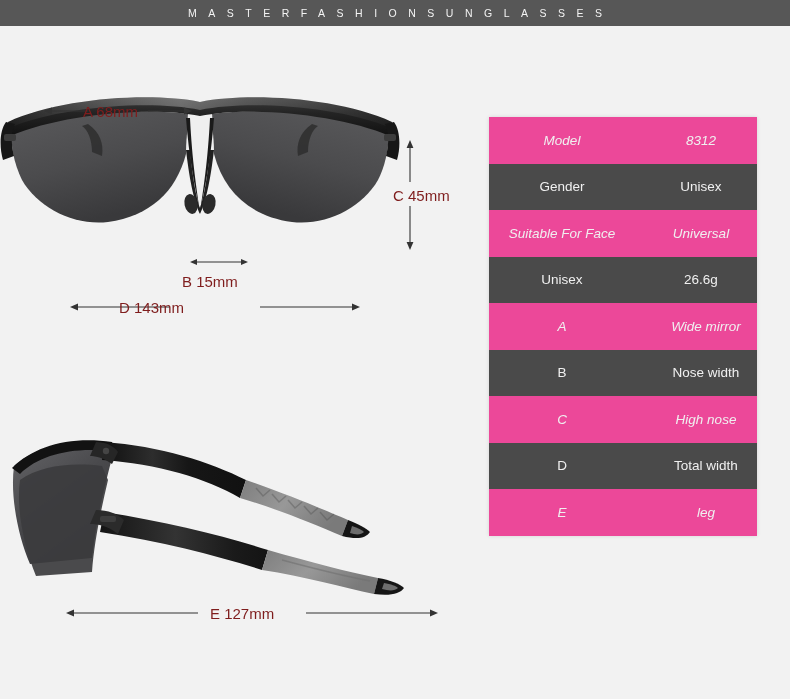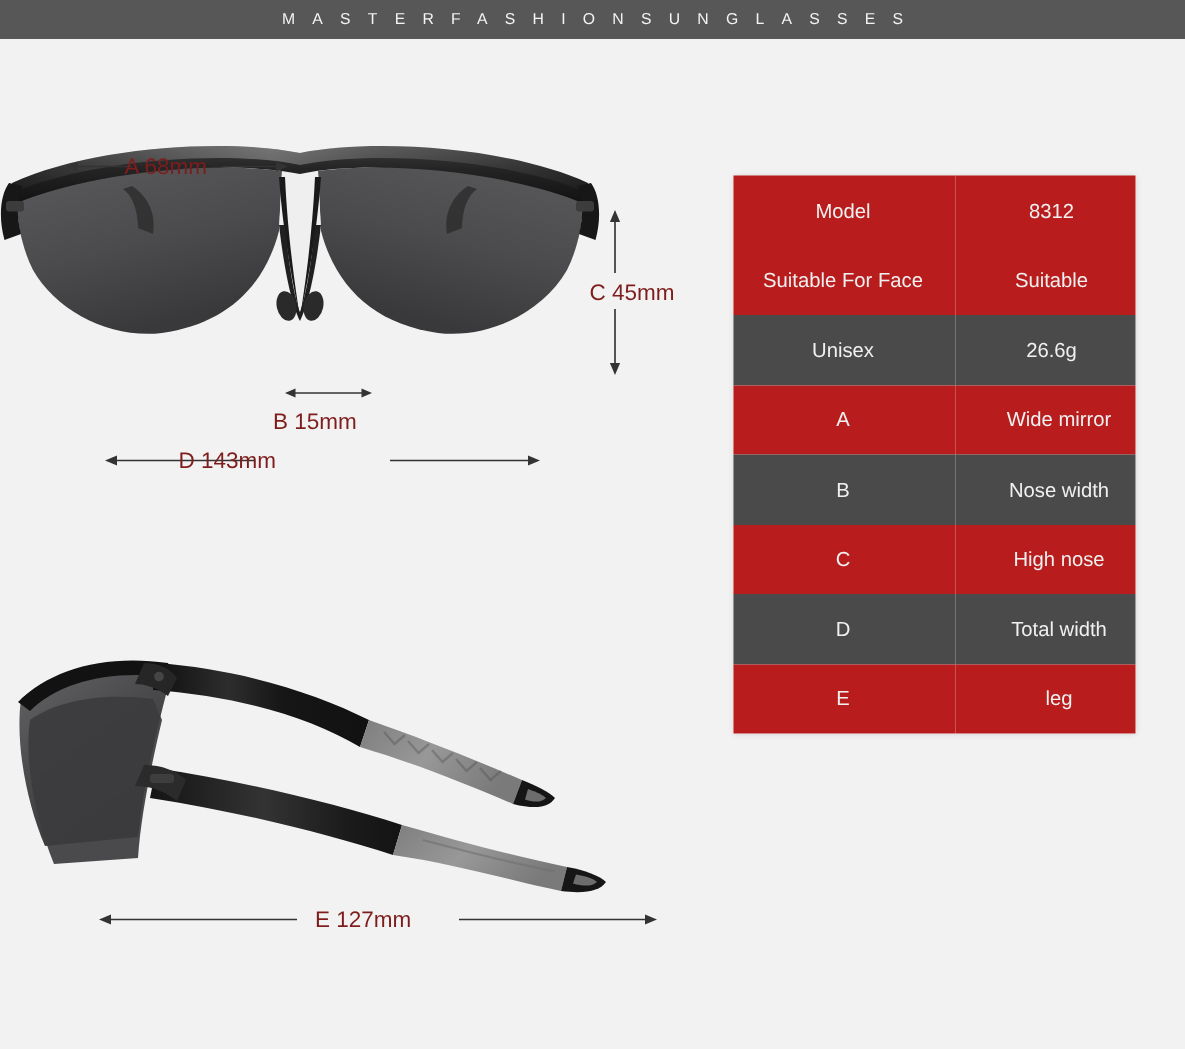--- a/index.html
+++ b/index.html
@@ -74,21 +74,21 @@
 
   
   #spec-table {
     position: absolute;
     left: 489px; top: 117px;
     width: 268px;
     border-collapse: collapse;
     box-shadow: 0 0 4px rgba(0,0,0,0.12);
   }
   #spec-table tr { height: 46.5px; }
-  #spec-table tr.row-dark  { background: #b91c1c; }
+  #spec-table tr.row-dark  { background: #ec4899; font-style: italic; }
   #spec-table tr.row-light { background: #4a4a4a; }
 
   #spec-table td {
     color: #f0f0f0;
     font-size: 13.5px;
     font-weight: 400;
     vertical-align: middle;
     padding: 0;
     font-family: "Liberation Sans", sans-serif;
   }
@@ -275,23 +275,27 @@
     <polygon points="372,7 364,3.6 364,10.4" fill="#333"></polygon>
   </svg>
   <span id="dim-e-label" class="dim-label">E 127mm</span>
 
   <table id="spec-table">
     <tbody id="spec-table-body">
     <tr class="row-dark">
           <td class="cell-key">Model</td>
           <td class="cell-val">8312</td>
         </tr>
+        <tr class="row-light">
+          <td class="cell-key">Gender</td>
+          <td class="cell-val">Unisex</td>
+        </tr>
         <tr class="row-dark">
           <td class="cell-key">Suitable For Face</td>
-          <td class="cell-val">Suitable</td>
+          <td class="cell-val">Universal</td>
         </tr>
         <tr class="row-light">
           <td class="cell-key">Unisex</td>
           <td class="cell-val">26.6g</td>
         </tr>
         <tr class="row-dark row-code">
           <td class="cell-key">A</td>
           <td class="cell-val">Wide mirror</td>
         </tr>
         <tr class="row-light row-code">

